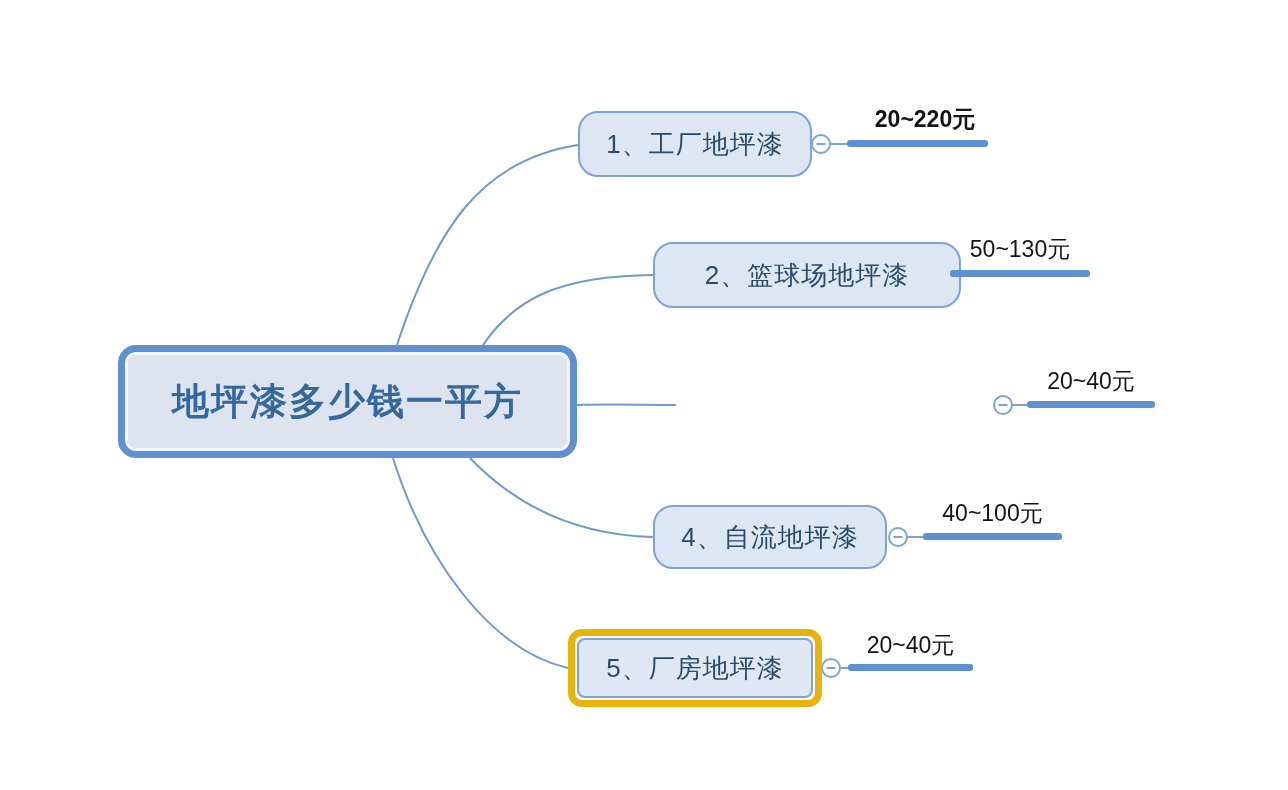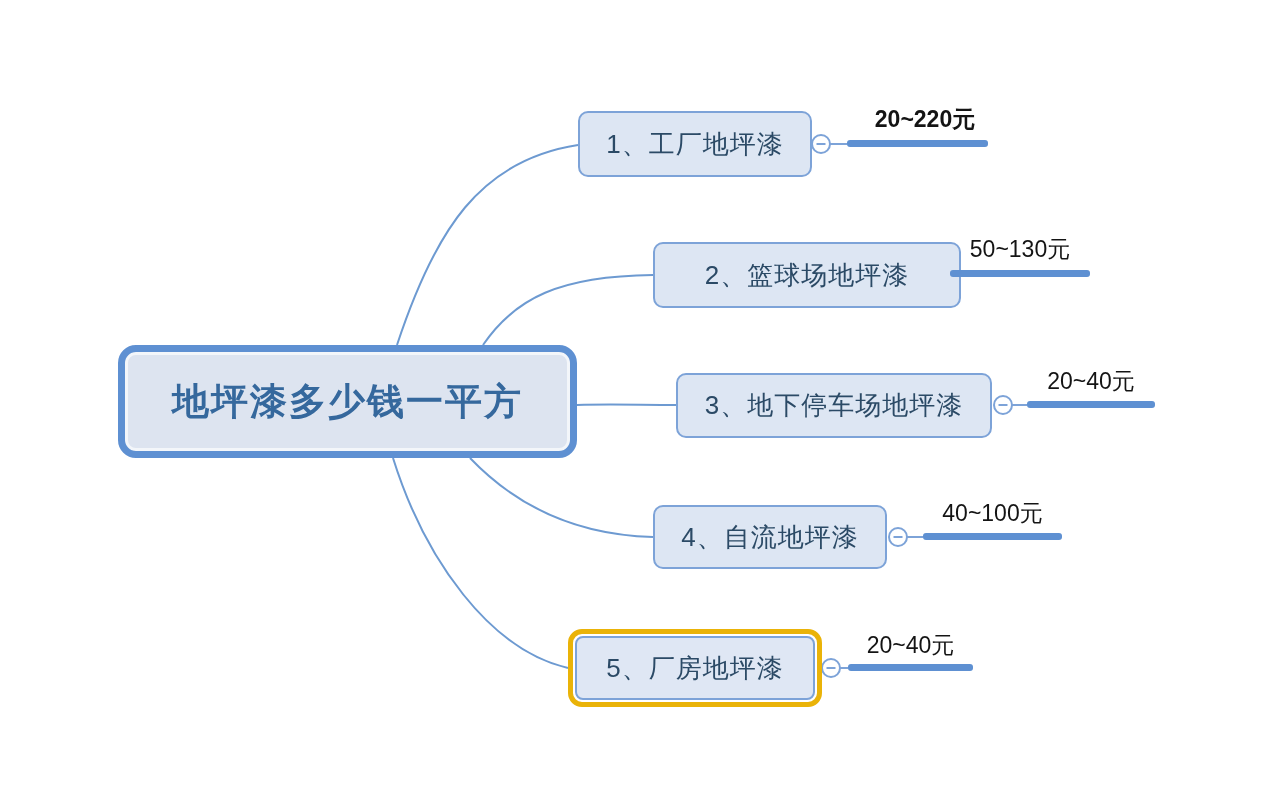--- a/index.html
+++ b/index.html
@@ -3,37 +3,37 @@
 <meta charset="utf-8">
 <style>
   html,body{margin:0;padding:0;background:#ffffff;}
   .canvas{
     position:relative;width:1288px;height:790px;background:#ffffff;overflow:hidden;
     font-family:"Liberation Sans",sans-serif;
   }
   .layer{position:absolute;left:0;top:0;width:1288px;height:790px;}
   .topic{
     position:absolute;box-sizing:border-box;
-    background:#dde6f3;border:2px solid #7da3d8;border-radius:10px;
+    background:#dde6f3;border:2px solid #7da3d8;border-radius:20px;
     color:#2b4a66;font-size:26px;
     display:flex;align-items:center;justify-content:center;
     white-space:nowrap;letter-spacing:1px;
   }
   .root-topic{
     position:absolute;box-sizing:border-box;
     left:118px;top:345px;width:459px;height:113px;
     background:#dde4f0;border:7px solid #5e90d2;border-radius:18px;
     box-shadow:inset 0 0 0 3px rgba(255,255,255,0.65);
     color:#35689d;font-size:37px;font-weight:bold;letter-spacing:2px;
     display:flex;align-items:center;justify-content:center;white-space:nowrap;
   }
   .selected-wrap{
     position:absolute;box-sizing:border-box;
     left:568px;top:629px;width:254px;height:78px;
-    border:5px solid #eab308;border-radius:14px;background:#ffffff;
+    border:7px solid #eab308;border-radius:14px;background:#ffffff;
     padding:2px;
     text-align:center;
   }
   .selected-wrap .topic-inner{
     box-sizing:border-box;width:100%;height:100%;
     background:#dfe7f4;border:2px solid #7da3d8;border-radius:8px;
     color:#2b4a66;font-size:26px;letter-spacing:1px;
     display:flex;align-items:center;justify-content:center;white-space:nowrap;
   }
   .price-label{
@@ -90,23 +90,20 @@
   </div>
 
   <div class="topic" style="left:578px;top:111px;width:234px;height:66px;">
     <span>1、工厂地坪漆</span>
   </div>
 
   <div class="topic" style="left:653px;top:242px;width:308px;height:66px;">
     <span>2、篮球场地坪漆</span>
   </div>
 
-  <div class="topic" style="left:676px;top:373px;width:316px;height:65px;">
-    <span>3、地下停车场地坪漆</span>
-  </div>
 
   <div class="topic" style="left:653px;top:505px;width:234px;height:64px;">
     <span>4、自流地坪漆</span>
   </div>
 
   <div class="selected-wrap">
     <div class="topic-inner">
       <span>5、厂房地坪漆</span>
     </div>
   </div>

